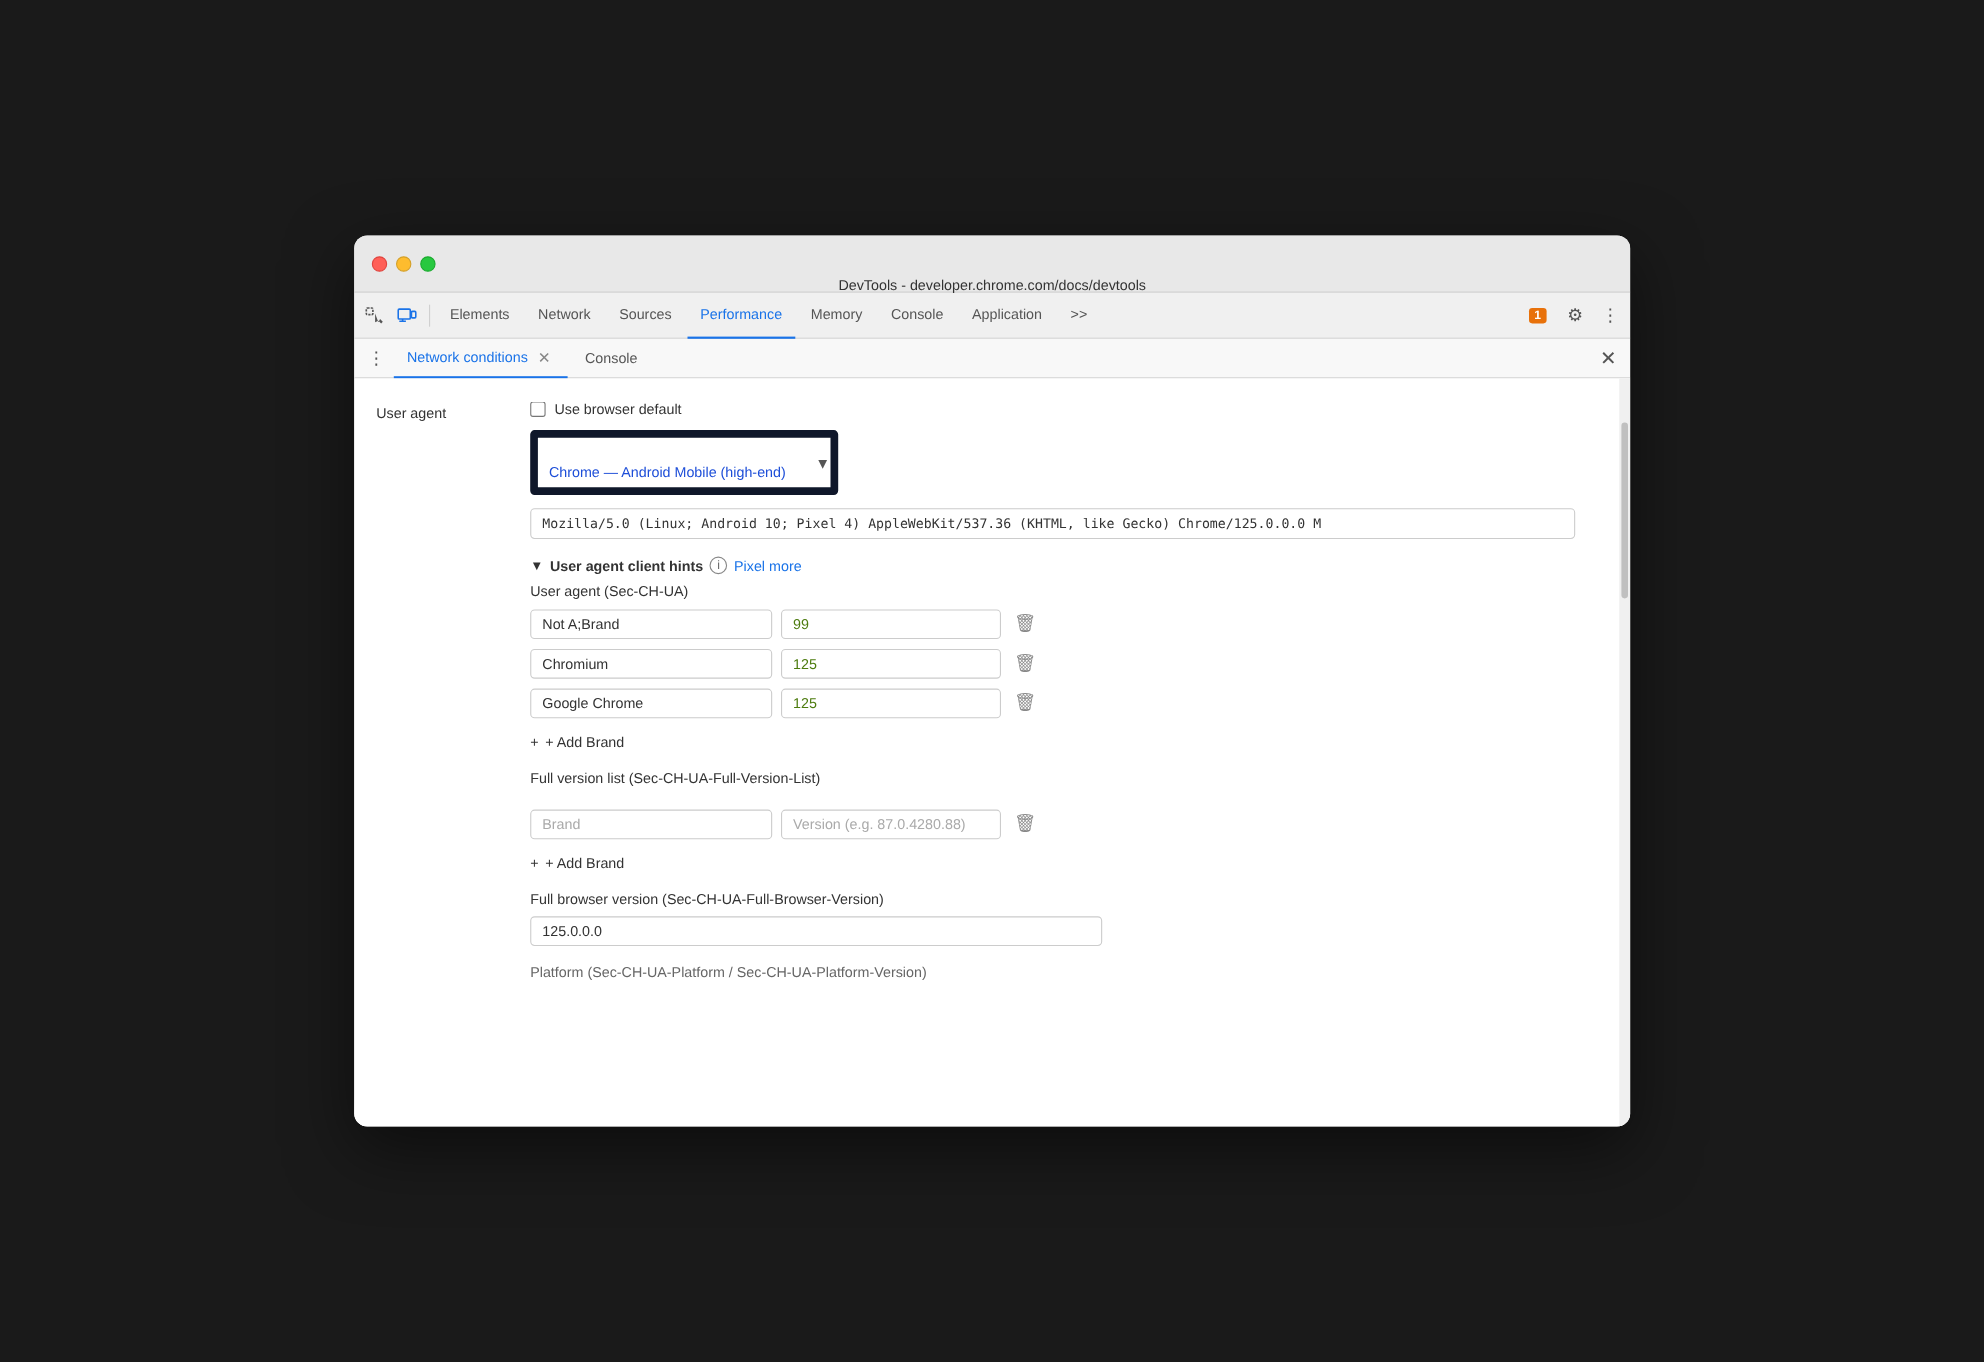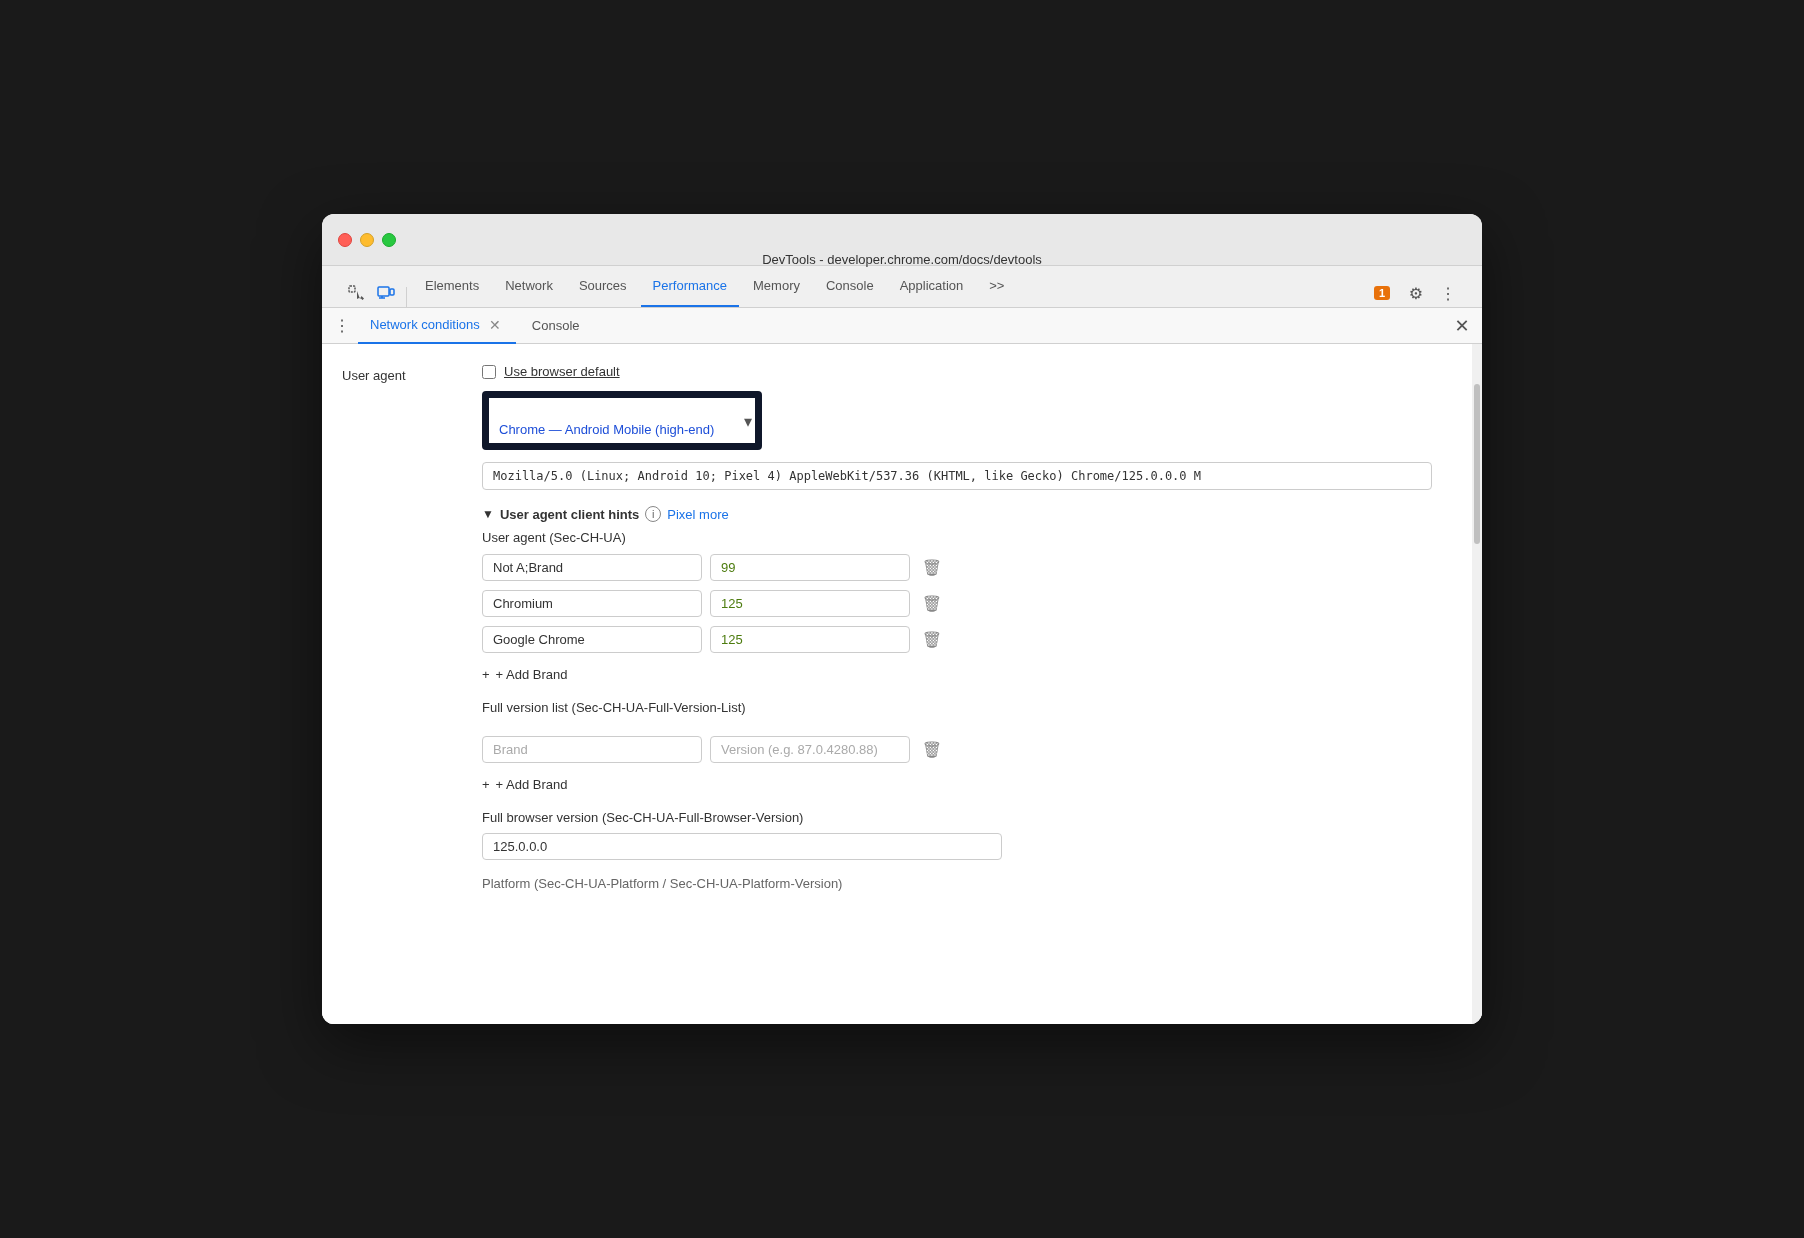--- a/index.html
+++ b/index.html
@@ -47,22 +47,22 @@
       transform: translateX(-50%);
       font-size: 13px;
       color: #333;
       font-weight: 500;
       margin-top: 40px;
     }
     .toolbar {
       background: #f0f0f0;
       height: 42px;
       display: flex;
-      align-items: flex-end;
-      padding: 0 20px;
+      align-items: center;
+      padding: 0 4px;
       border-bottom: 1px solid #d0d0d0;
       gap: 2px;
     }
     .toolbar-icon {
       width: 28px;
       height: 28px;
       display: flex;
       align-items: center;
       justify-content: center;
       border-radius: 4px;
@@ -218,21 +218,20 @@
       margin-bottom: 12px;
     }
     .checkbox-row input[type="checkbox"] {
       width: 14px;
       height: 14px;
       cursor: pointer;
     }
     .checkbox-label {
       font-size: 13px;
       color: #333;
-      text-decoration: underline;
     }
     .select-wrapper {
       position: relative;
       display: inline-block;
       margin-bottom: 12px;
     }
     .select-wrapper select {
       appearance: none;
       background: white;
       border: 7px solid #0f172a;

